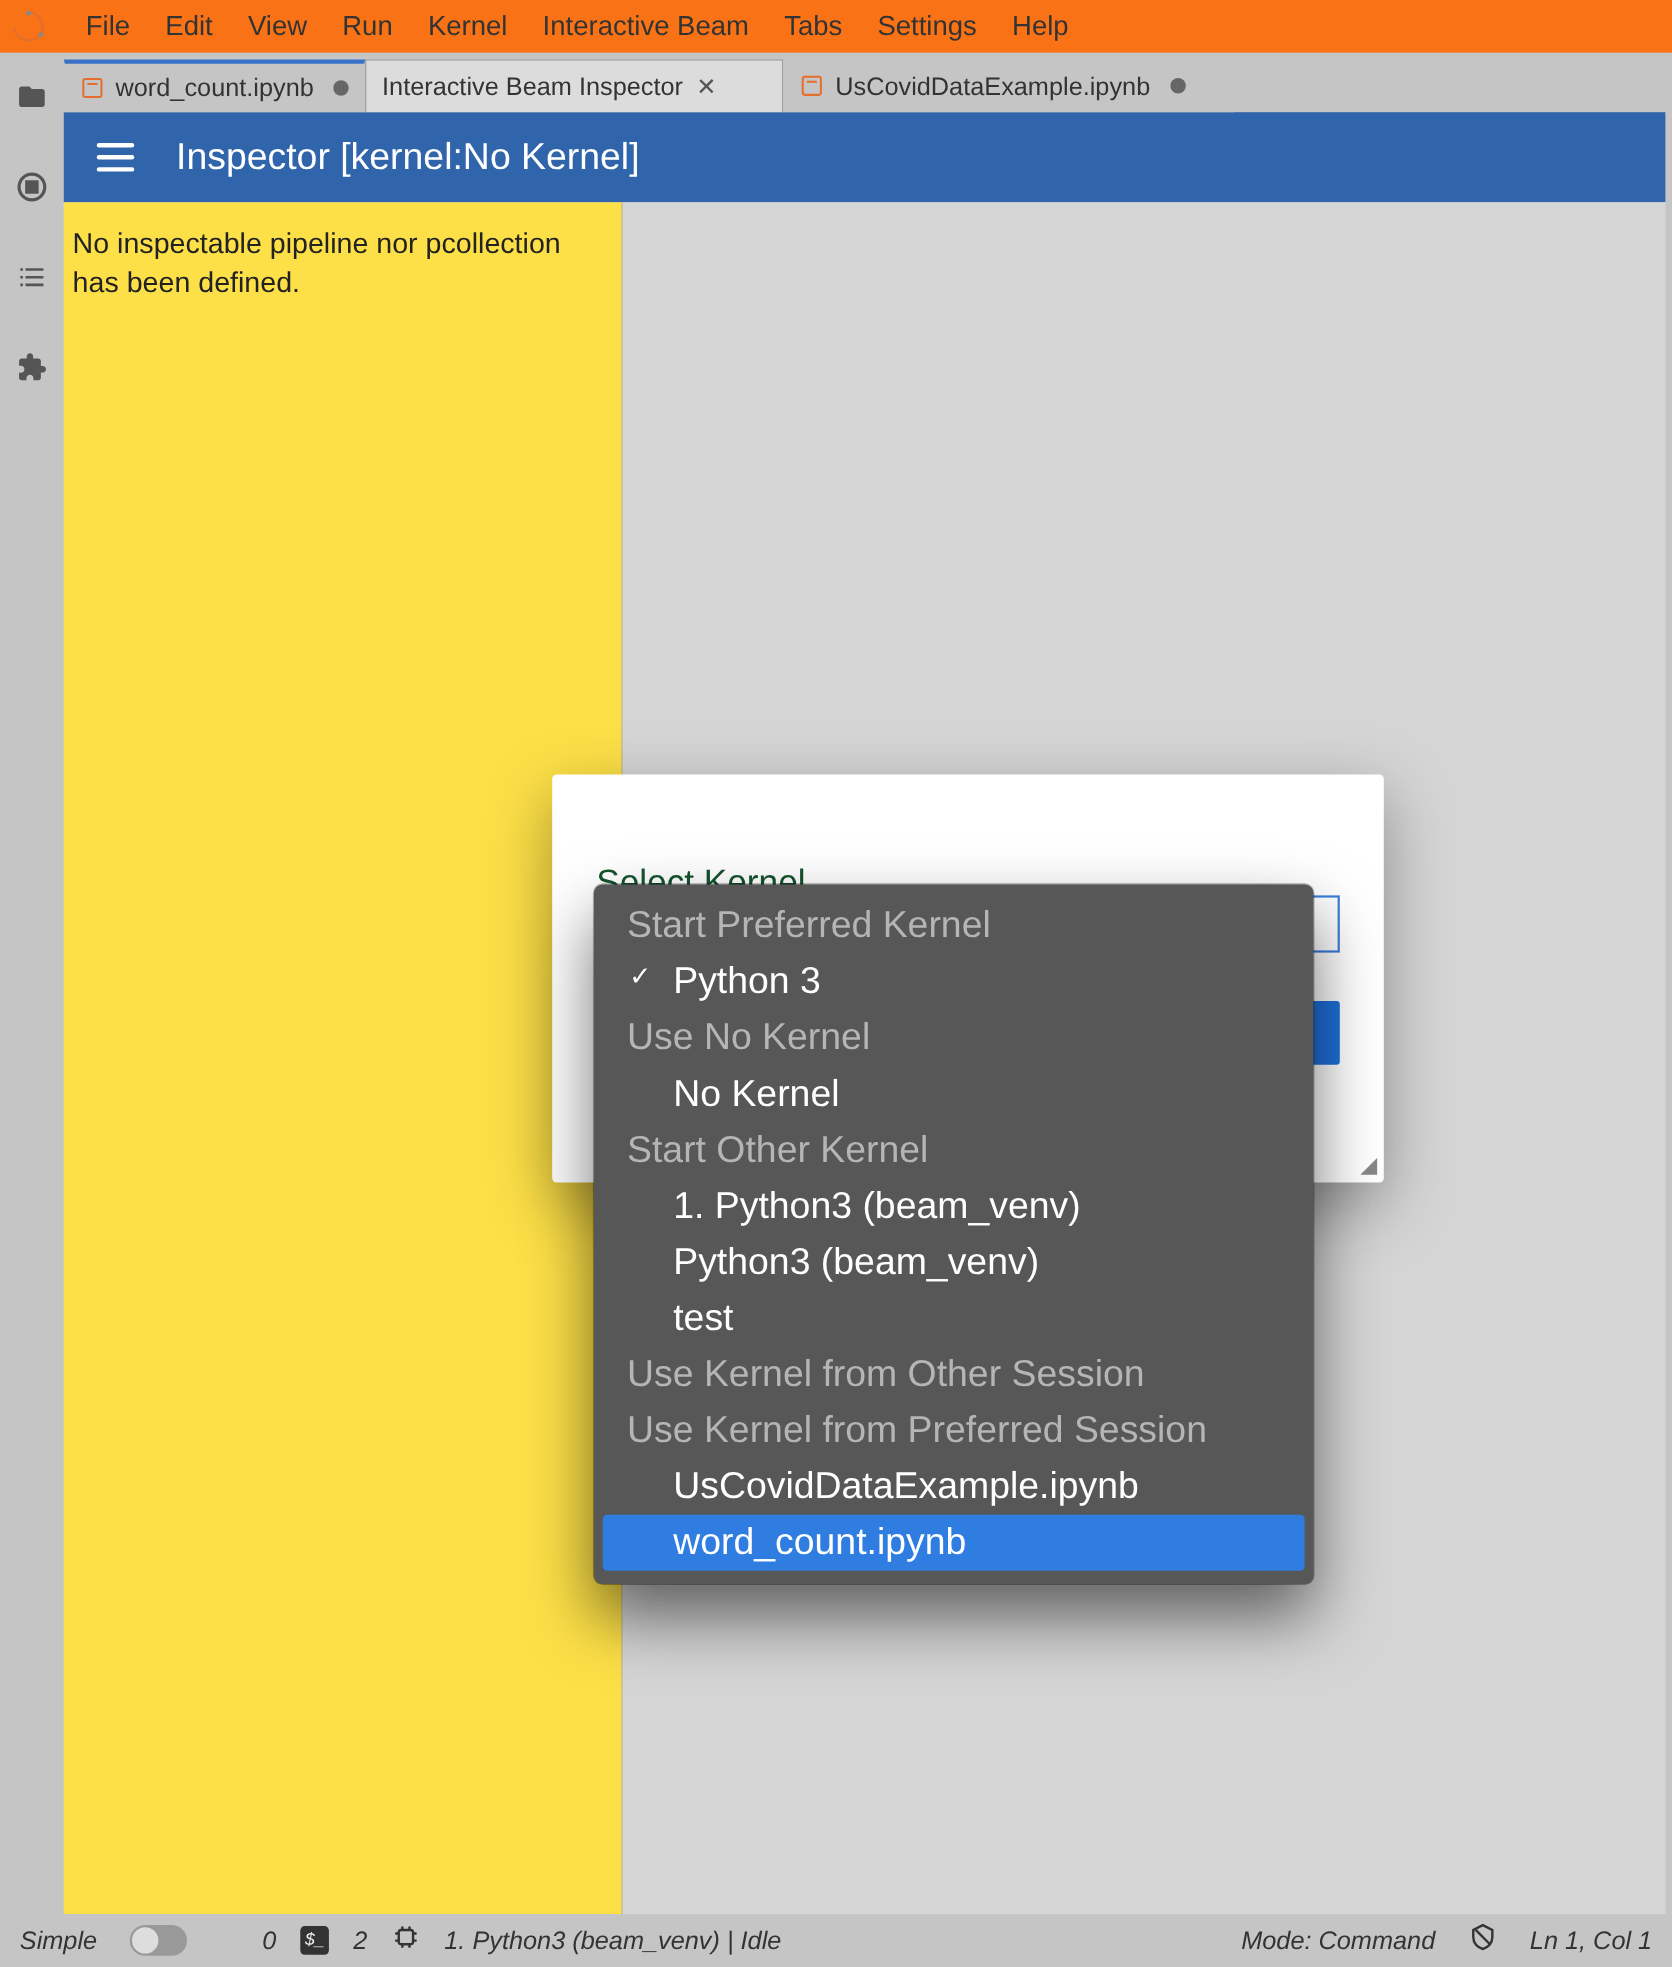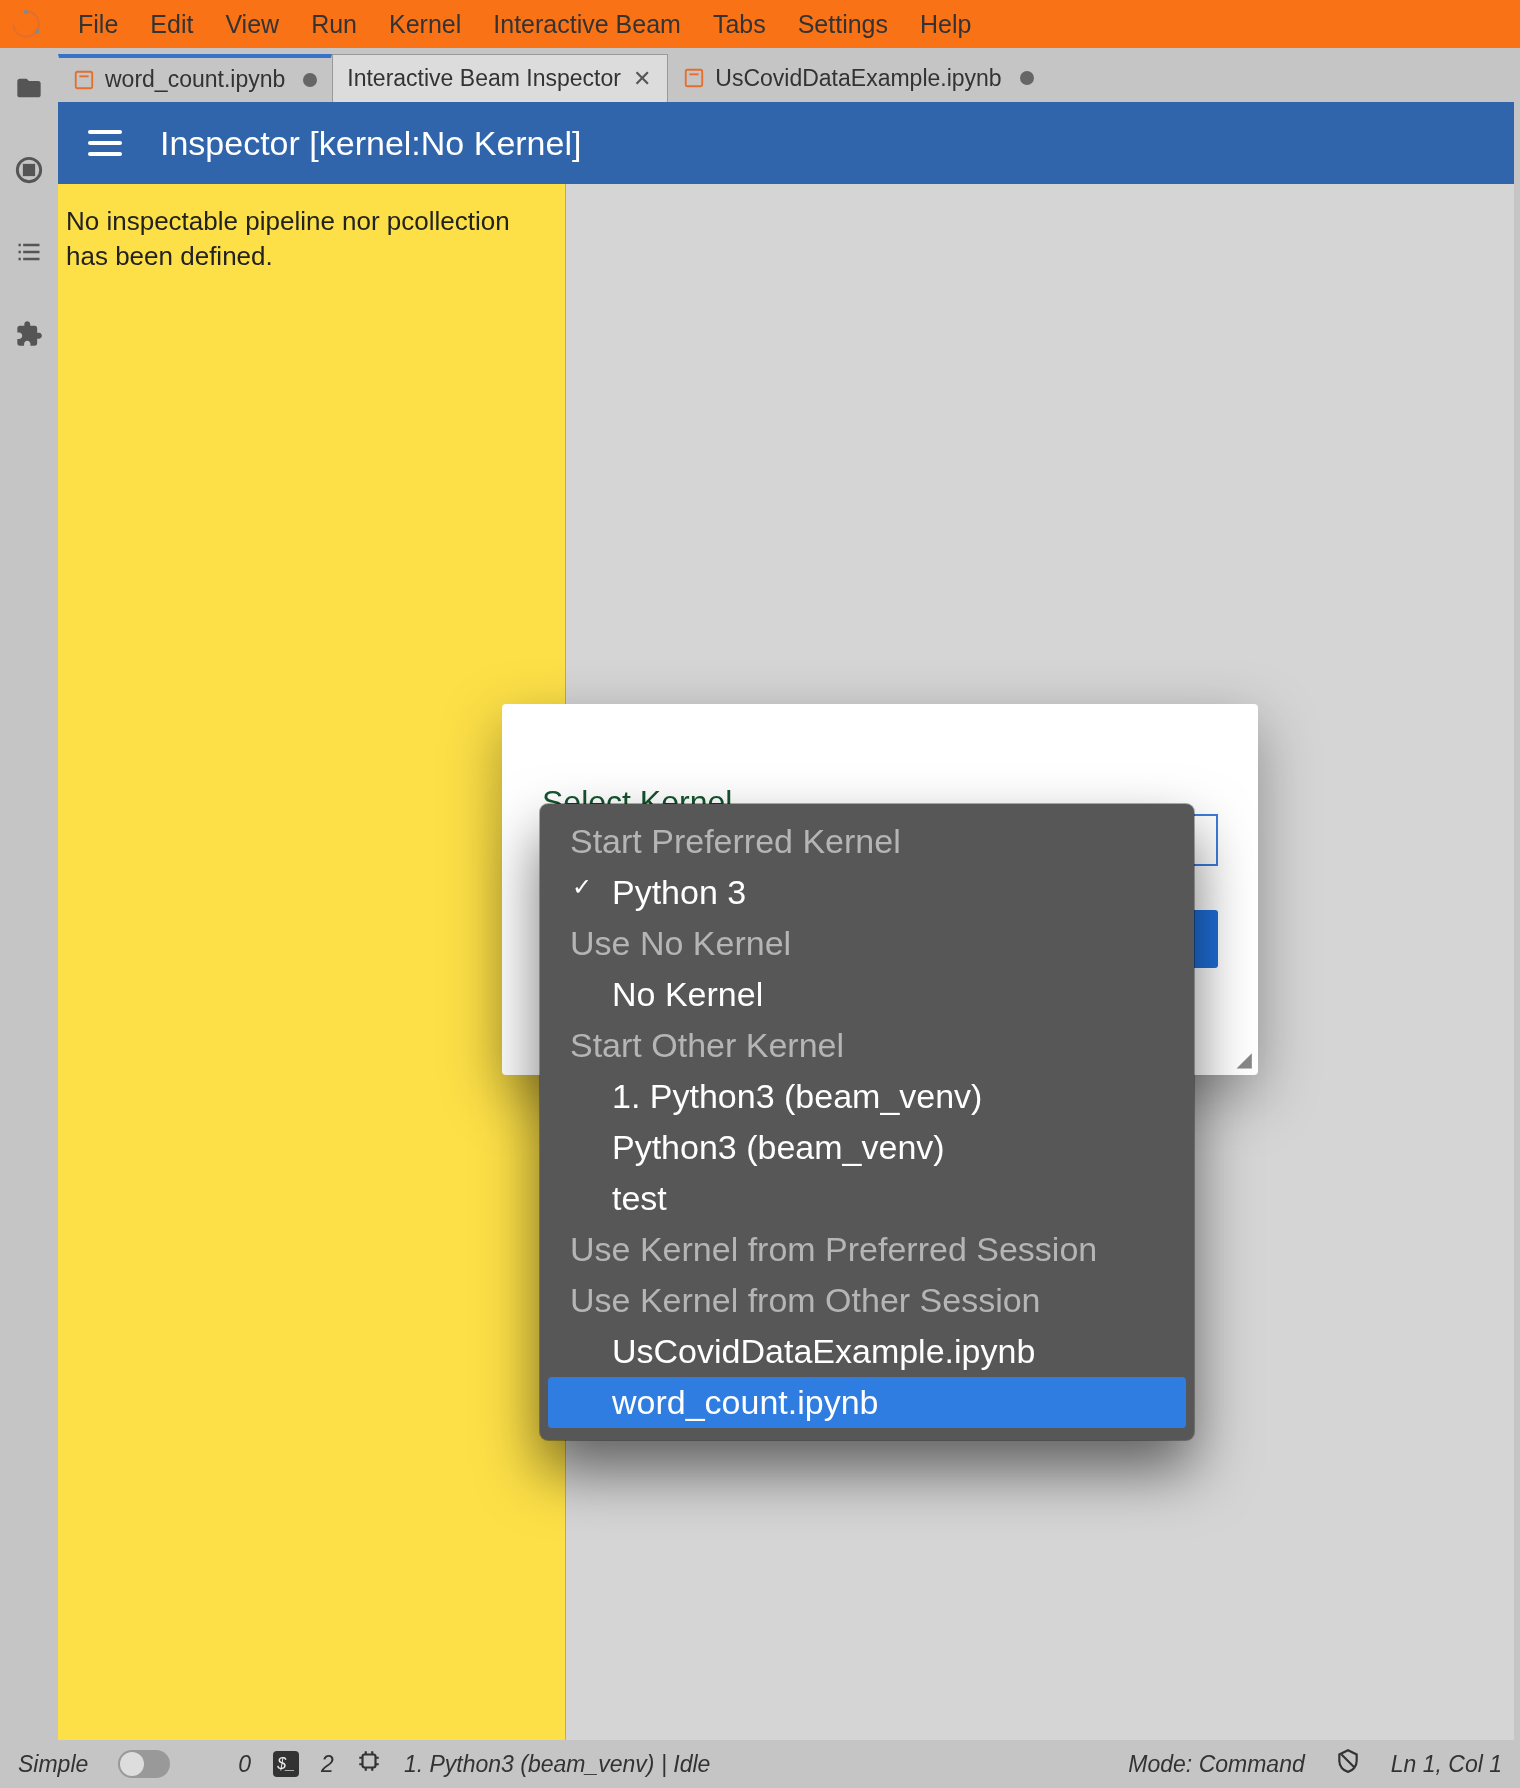--- a/index.html
+++ b/index.html
@@ -100,21 +100,21 @@
   <div class="workspace">
     <div class="tabs-row">
       <div class="tab first-tab">
         <svg class="nb-icon" viewBox="0 0 24 24">
             <rect x="3" y="3" width="18" height="18" rx="2" fill="none" stroke="#e46e2e" stroke-width="2"></rect>
             <rect x="7" y="7" width="10" height="2" fill="#e46e2e"></rect>
           </svg>
         <span>word_count.ipynb</span>
         <span class="dirty-dot"></span>
       </div>
-      <div class="tab active" style="width:336px;">
+      <div class="tab active" style="width:380px;">
         <span>Interactive Beam Inspector</span>
         <span class="close-x">✕</span>
       </div>
       <div class="tab" style="width:410px;">
         <svg class="nb-icon" viewBox="0 0 24 24">
             <rect x="3" y="3" width="18" height="18" rx="2" fill="none" stroke="#e46e2e" stroke-width="2"></rect>
             <rect x="7" y="7" width="10" height="2" fill="#e46e2e"></rect>
           </svg>
         <span style="overflow:hidden;text-overflow:ellipsis;">UsCovidDataExample.ipynb</span>
         <span class="dirty-dot"></span>
@@ -178,17 +178,17 @@
 
 <div class="dropdown">
   <div class="dd-section">Start Preferred Kernel</div>
   <div class="dd-item checked">Python 3</div>
   <div class="dd-section">Use No Kernel</div>
   <div class="dd-item">No Kernel</div>
   <div class="dd-section">Start Other Kernel</div>
   <div class="dd-item">1. Python3 (beam_venv)</div>
   <div class="dd-item">Python3 (beam_venv)</div>
   <div class="dd-item">test</div>
+  <div class="dd-section">Use Kernel from Other Session</div>
   <div class="dd-section">Use Kernel from Preferred Session</div>
-  <div class="dd-section">Use Kernel from Other Session</div>
   <div class="dd-item">UsCovidDataExample.ipynb</div>
   <div class="dd-item highlight">word_count.ipynb</div>
 </div>
 
 </body></html>

